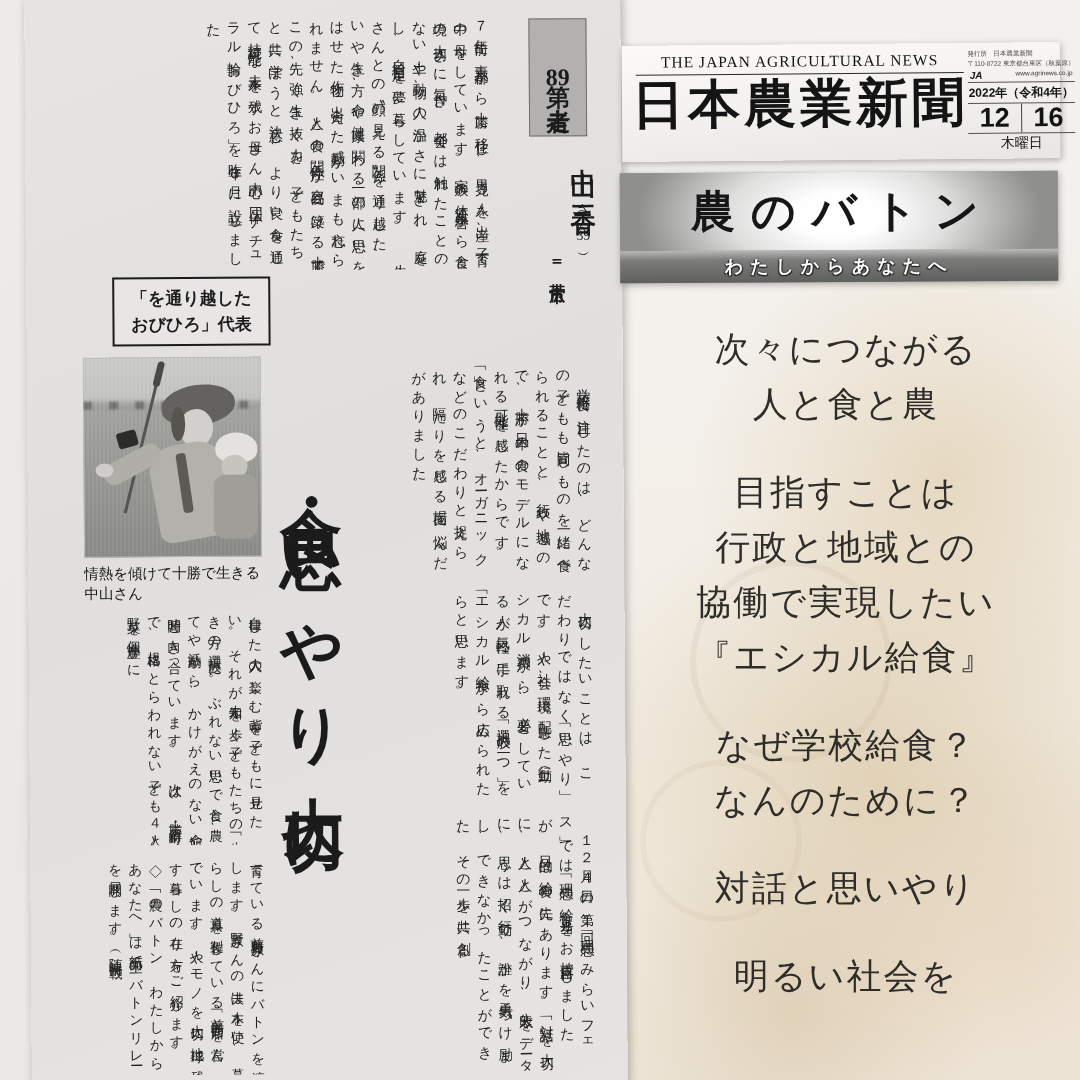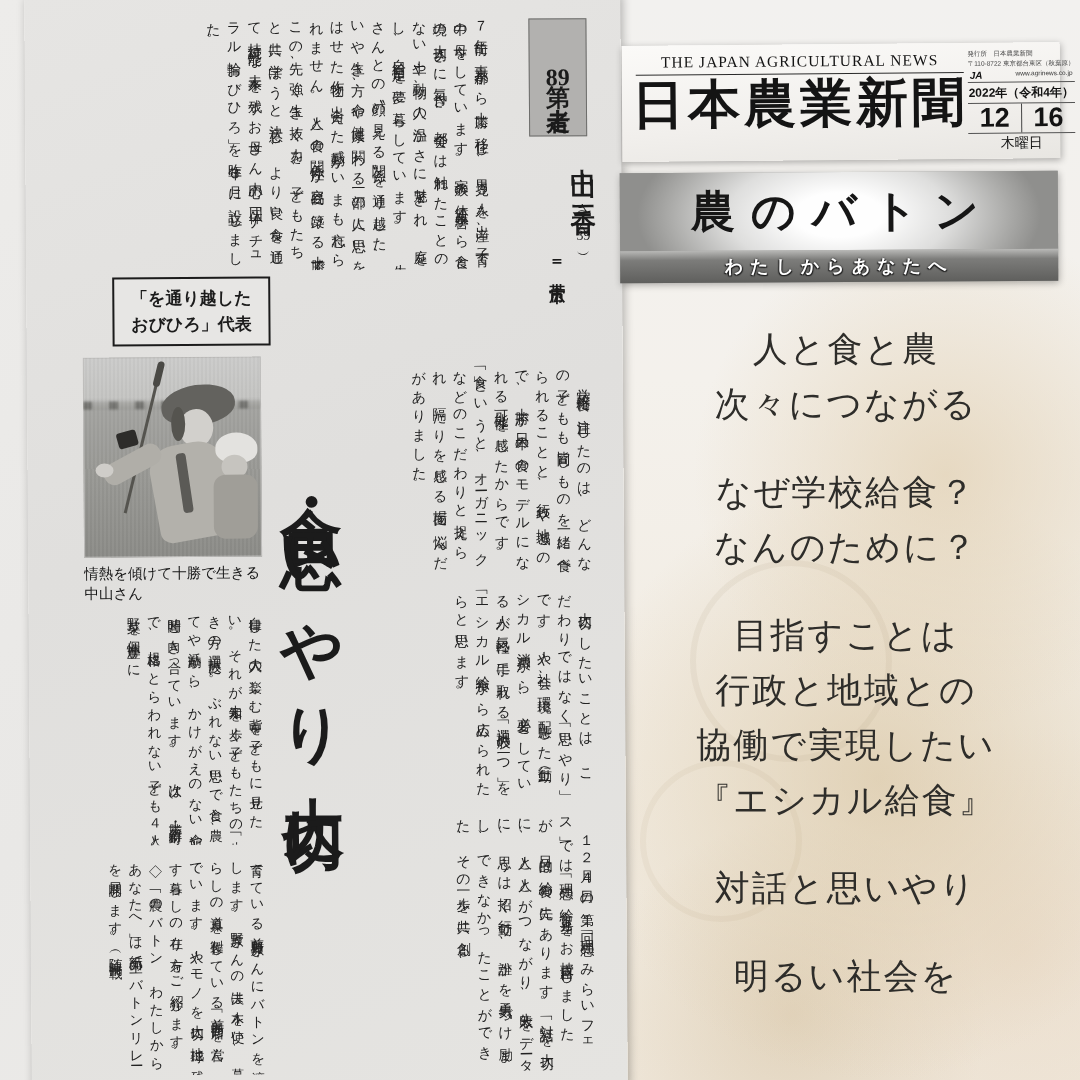--- a/index.html
+++ b/index.html
@@ -176,34 +176,34 @@
     <div class="top">
       <span class="title">農のバトン</span>
     </div>
     <div class="strip">
       <span class="sub">わたしからあなたへ</span>
     </div>
   </div>
 
   <div class="quote">
     <div class="stanza">
+      <div class="nw">次々につながる</div>
       <div class="nw">人と食と農</div>
-      <div class="nw">次々につながる</div>
-    </div>
-    <div class="stanza">
-      <div class="nw">なぜ学校給食？</div>
-      <div class="nw">なんのために？</div>
     </div>
     <div class="stanza">
       <div class="nw">目指すことは</div>
       <div class="nw">行政と地域との</div>
       <div class="nw">協働で実現したい</div>
       <div class="nw">『エシカル給食』</div>
     </div>
     <div class="stanza">
+      <div class="nw">なぜ学校給食？</div>
+      <div class="nw">なんのために？</div>
+    </div>
+    <div class="stanza">
       <div class="nw">対話と思いやり</div>
     </div>
     <div class="stanza">
       <div class="nw">明るい社会を</div>
 
     </div>
   </div>
 
 </div>
 

